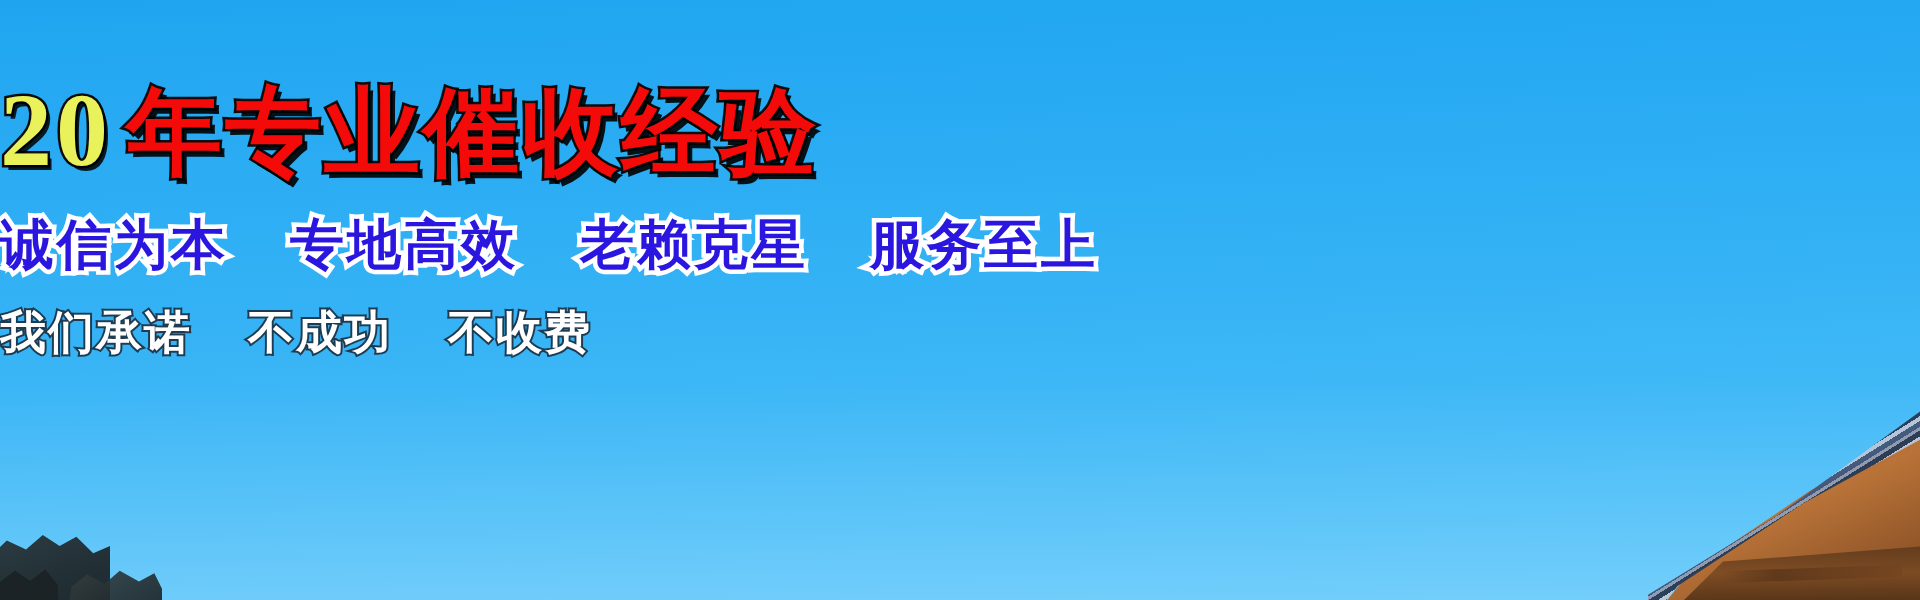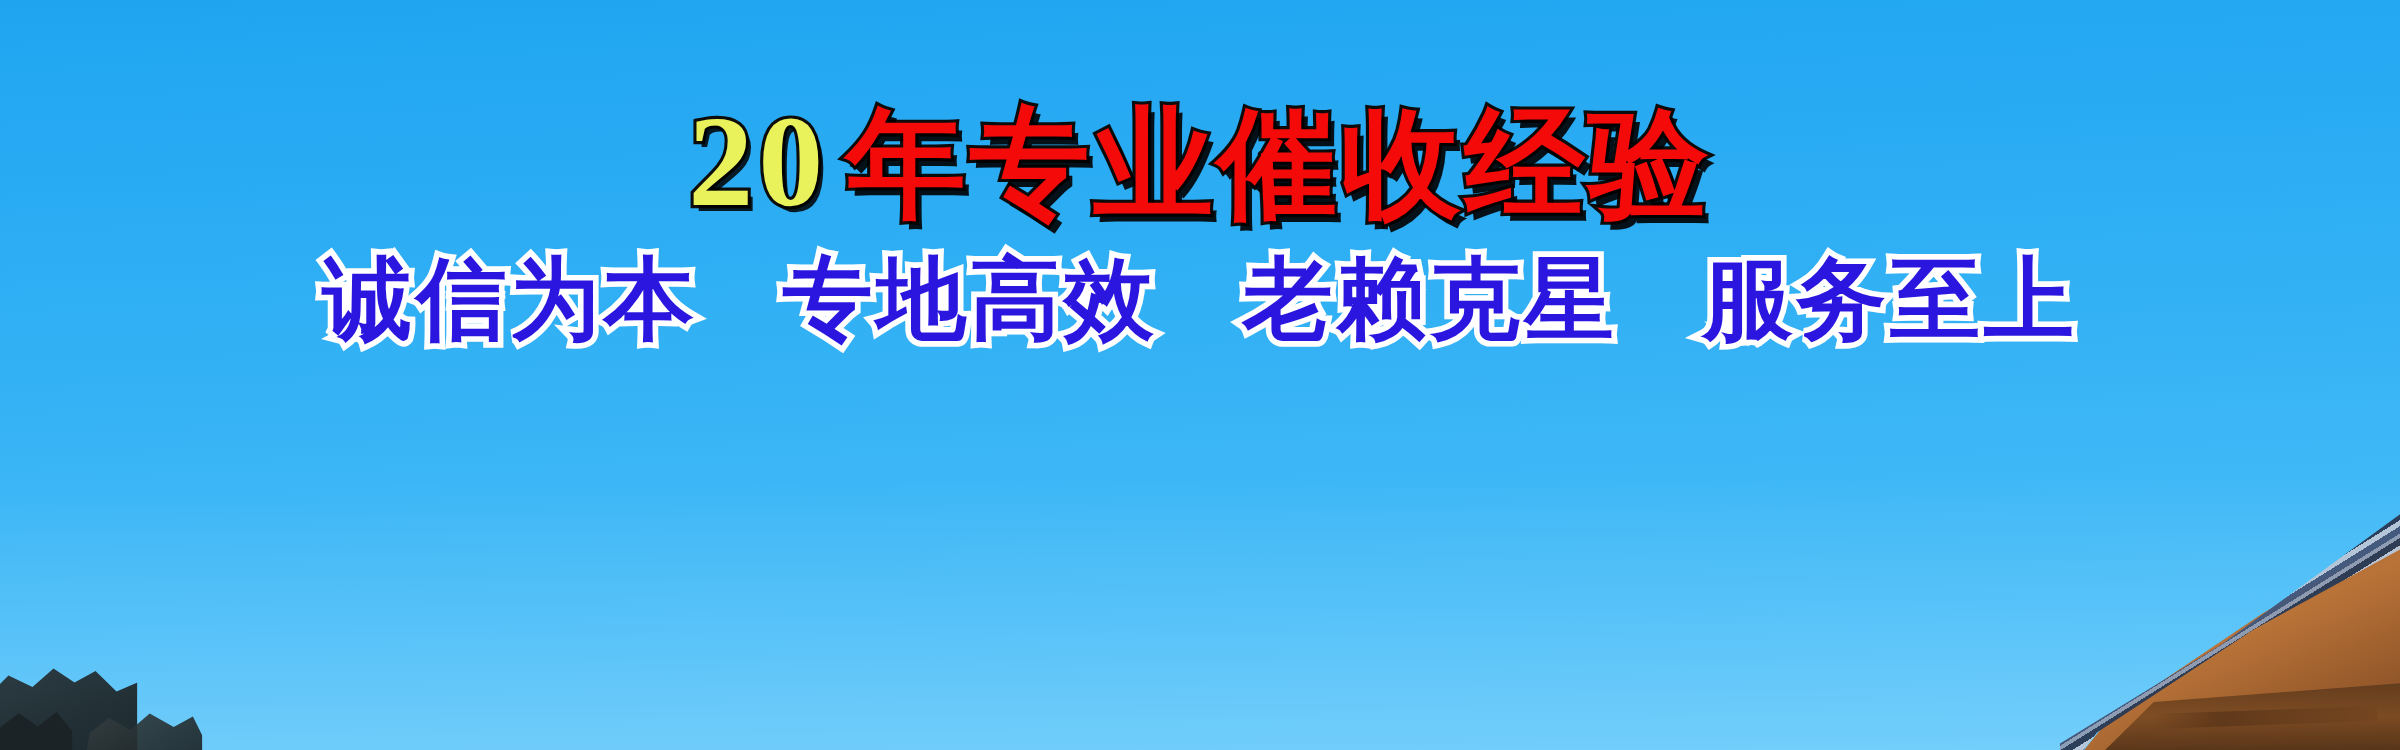--- a/index.html
+++ b/index.html
@@ -116,21 +116,21 @@
     transform: rotate(-2deg);
     opacity: .8;
   }
 
   
   .content {
     position: absolute;
     inset: 0;
     display: flex;
     flex-direction: column;
-    align-items: center;
+    align-items: flex-start;
   }
 
   .headline {
     margin-top: 78px;
     font-size: 96px;
     line-height: 1.0;
     font-weight: 700;
     letter-spacing: 2px;
     white-space: nowrap;
     display: flex;
@@ -152,28 +152,28 @@
     font-family: Liberation Mono, monospace;
     font-size: 96px;
     font-weight: 700;
     letter-spacing: 3px;
     -webkit-text-stroke: 5px #0c0c0c;
     paint-order: stroke fill;
     text-shadow: 5px 6px 0 rgba(0,0,0,0.9);
   }
 
   .subline {
-    margin-top: 16px;
-    font-size: 72px;
+    margin-top: 28px;
+    font-size: 54px;
     line-height: 1.05;
     font-weight: 700;
     letter-spacing: 3px;
     white-space: nowrap;
     color: #2b16e0;
-    font-family: Liberation Serif, serif;
+    font-family: Liberation Sans, sans-serif;
     -webkit-text-stroke: 9px #ffffff;
     paint-order: stroke fill;
   }
   .subline .gap { display: inline-block; width: 26px; }
 
   .tagline {
     margin-top: 34px;
     font-size: 46px;
     line-height: 1.1;
     font-weight: 700;
@@ -215,15 +215,22 @@
     <div class="subline">
       <span>诚信为本</span>
       <span class="gap"></span>
       <span>专地高效</span>
       <span class="gap"></span>
       <span>老赖克星</span>
       <span class="gap"></span>
       <span>服务至上</span>
     </div>
 
+    <div class="tagline">
+      <span>我们承诺</span>
+      <span class="gap"></span>
+      <span>不成功</span>
+      <span class="gap"></span>
+      <span>不收费</span>
+    </div>
 
   </div>
 </div>
 
 </body></html>

